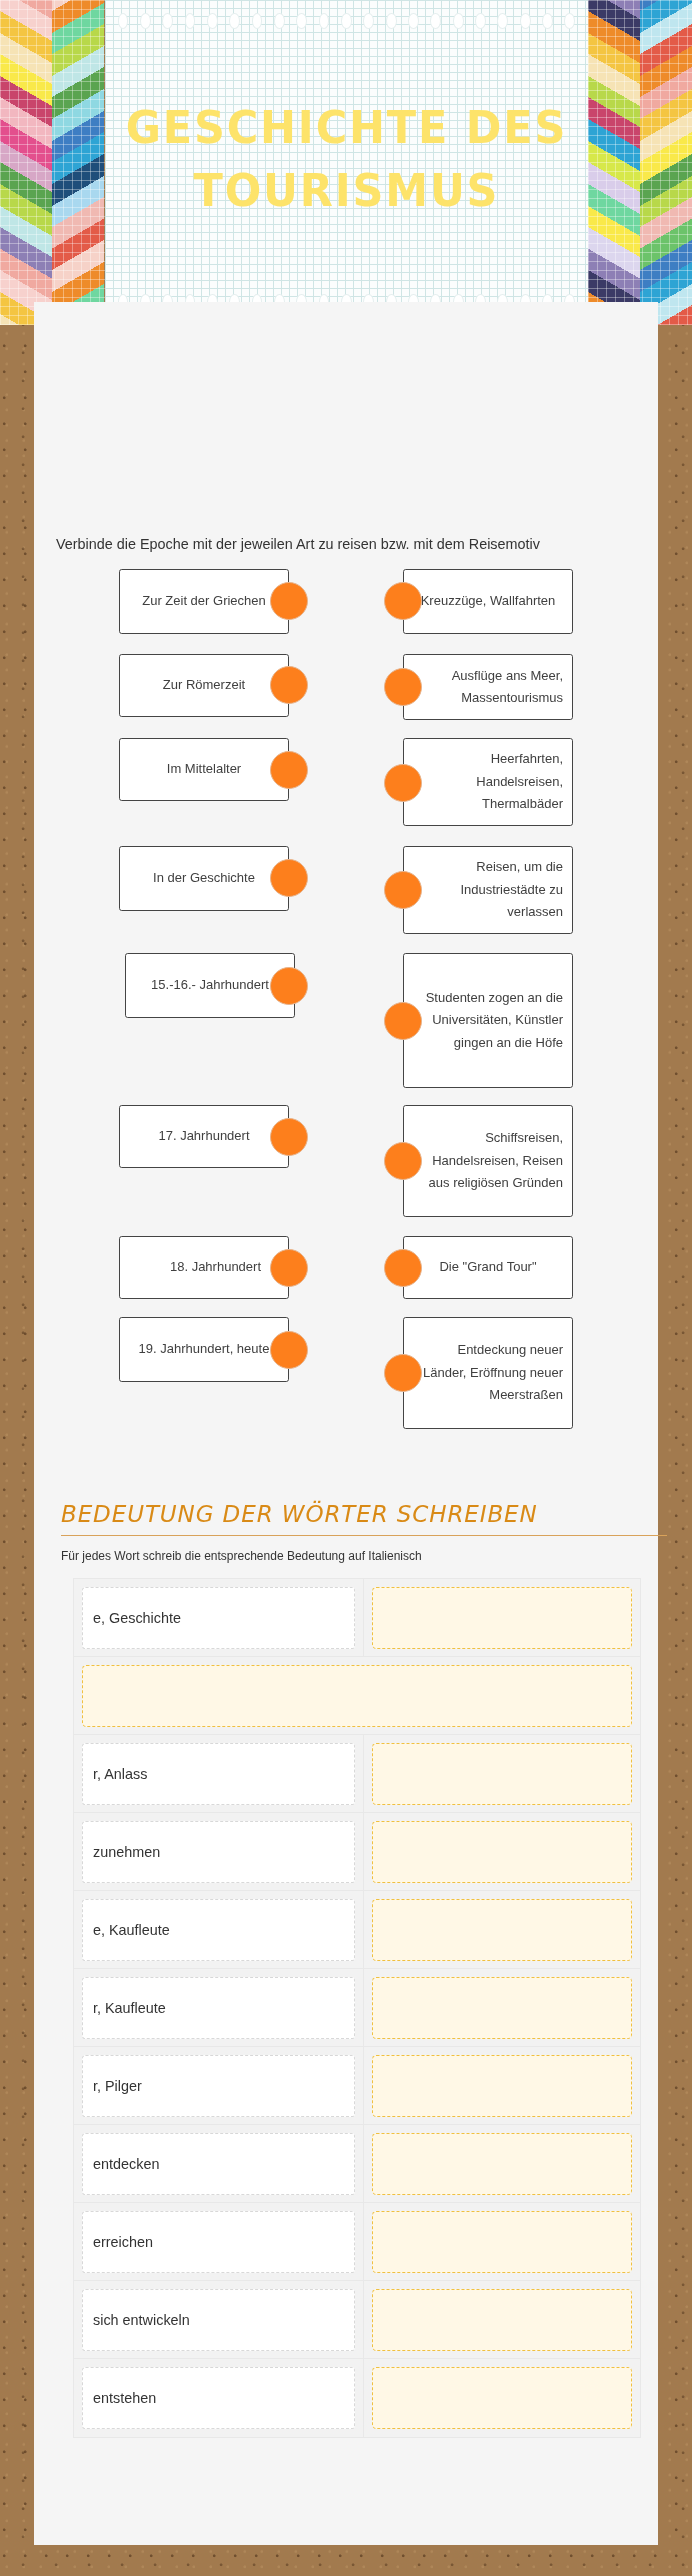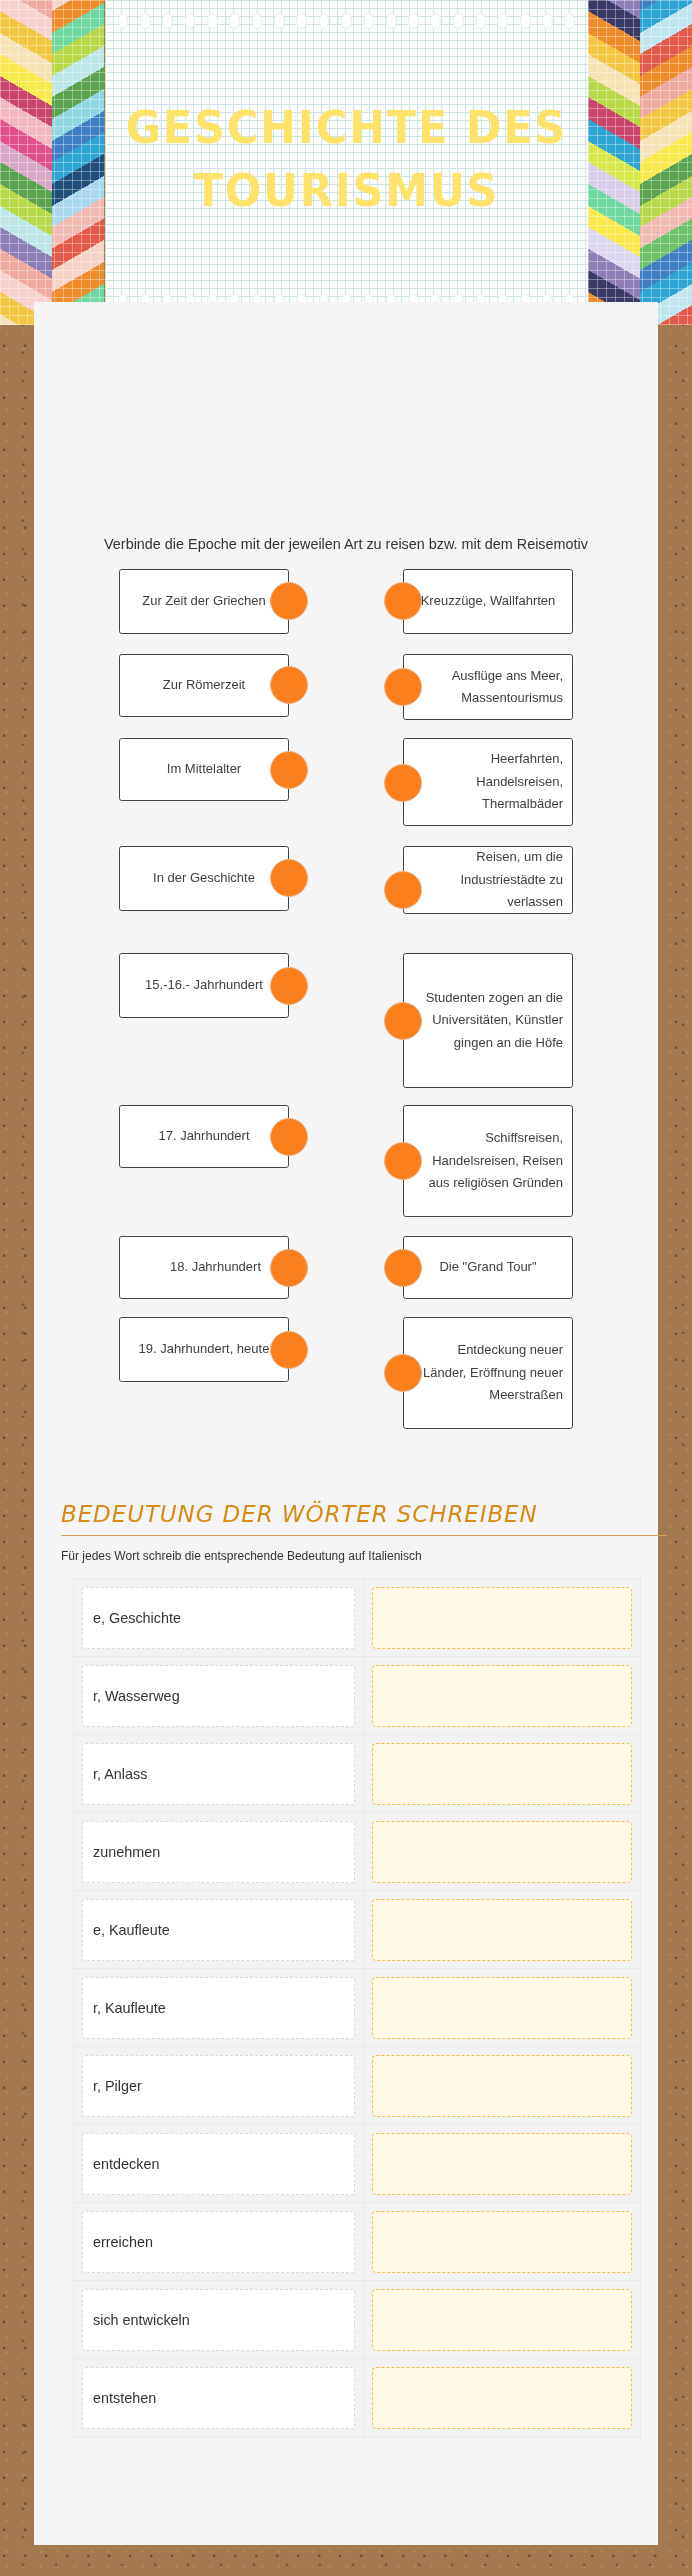--- a/index.html
+++ b/index.html
@@ -44,22 +44,22 @@
   .title {
     position: absolute; left: 105px; top: 99px; width: 483px;
     text-align: center; color: #fde36a;
     font-family: "DejaVu Sans", sans-serif; font-weight: bold;
     font-size: 43px; line-height: 60px; letter-spacing: 1.8px; text-transform: uppercase;
     transform: scaleY(1.05);
   }
   
   .card { position: absolute; left: 34px; top: 302px; width: 624px; height: 2243px; background: #f5f5f5; }
   .instruction {
-    position: absolute; left: 0; top: 234px; width: 624px; text-align: center;
-    font-size: 14.4px; color: #333; font-family: "Liberation Sans", sans-serif;
+    position: absolute; left: 0; top: 234px; width: 624px; text-align: left;
+    font-size: 14.4px; color: #333; font-family: "Liberation Sans", sans-serif; padding-left: 22px;
   }
   .match-box {
     position: absolute; background: #fff; border: 0.9px solid #444; border-radius: 2.7px;
     display: flex; align-items: center; justify-content: center; text-align: right;
     font-family: "Liberation Sans", sans-serif; font-size: 13px; line-height: 22.5px; color: #404040;
     padding: 5.4px 9px;
   }
   .match-box.left { left: 85px; width: 170px; }
   .match-box.right { left: 369px; width: 170px; }
   .dot {
@@ -175,21 +175,21 @@
       </div>
       <div class="dot" style="left: 236px; top: 364px;"></div>
       <div class="match-box left" style="top: 436px; height: 63px;">
         <span>Im Mittelalter</span>
       </div>
       <div class="dot" style="left: 236px; top: 449px;"></div>
       <div class="match-box left" style="top: 544px; height: 65px;">
         <span>In der Geschichte</span>
       </div>
       <div class="dot" style="left: 236px; top: 557px;"></div>
-      <div class="match-box left" style="top: 651px; height: 65px;">
+      <div class="match-box left" style="top: 651px; height: 65px; margin-left: 6px;">
         <span>15.-16.- Jahrhundert</span>
       </div>
       <div class="dot" style="left: 236px; top: 665px;"></div>
       <div class="match-box left" style="top: 803px; height: 63px;">
         <span>17. Jahrhundert</span>
       </div>
       <div class="dot" style="left: 236px; top: 816px;"></div>
       <div class="match-box left" style="top: 934px; height: 63px; padding-left: 32px;">
         <span>18. Jahrhundert</span>
       </div>
@@ -203,21 +203,21 @@
       </div>
       <div class="dot" style="left: 350px; top: 280px;"></div>
       <div class="match-box right" style="top: 352px; height: 66px;">
         <span>Ausflüge ans Meer, Massentourismus</span>
       </div>
       <div class="dot" style="left: 350px; top: 366px;"></div>
       <div class="match-box right" style="top: 436px; height: 88px;">
         <span>Heerfahrten, Handelsreisen, Thermalbäder</span>
       </div>
       <div class="dot" style="left: 350px; top: 462px;"></div>
-      <div class="match-box right" style="top: 544px; height: 68px;">
+      <div class="match-box right" style="top: 544px; height: 88px;">
         <span>Reisen, um die Industriestädte zu verlassen</span>
       </div>
       <div class="dot" style="left: 350px; top: 569px;"></div>
       <div class="match-box right" style="top: 651px; height: 135px;">
         <span>Studenten zogen an die Universitäten, Künstler gingen an die Höfe</span>
       </div>
       <div class="dot" style="left: 350px; top: 700px;"></div>
       <div class="match-box right" style="top: 803px; height: 112px;">
         <span>Schiffsreisen, Handelsreisen, Reisen aus religiösen Gründen</span>
       </div>
@@ -237,23 +237,20 @@
   <p class="words-instruction">Für jedes Wort schreib die entsprechende Bedeutung auf Italienisch</p>
 
   <div class="words-table" id="words-table">
       <div class="word-row">
         <div class="word-cell">
           <div class="word-box">e, Geschichte</div>
         </div>
         <div class="answer-cell"><input type="text" class="answer-box" value="" style=""></div>
       </div>
       <div class="word-row">
-        <div class="word-cell">
-          <div class="word-box">r, Wasserweg</div>
-        </div>
         <div class="answer-cell"><input type="text" class="answer-box" value="" style=""></div>
       </div>
       <div class="word-row">
         <div class="word-cell">
           <div class="word-box">r, Anlass</div>
         </div>
         <div class="answer-cell"><input type="text" class="answer-box" value="" style=""></div>
       </div>
       <div class="word-row">
         <div class="word-cell">

